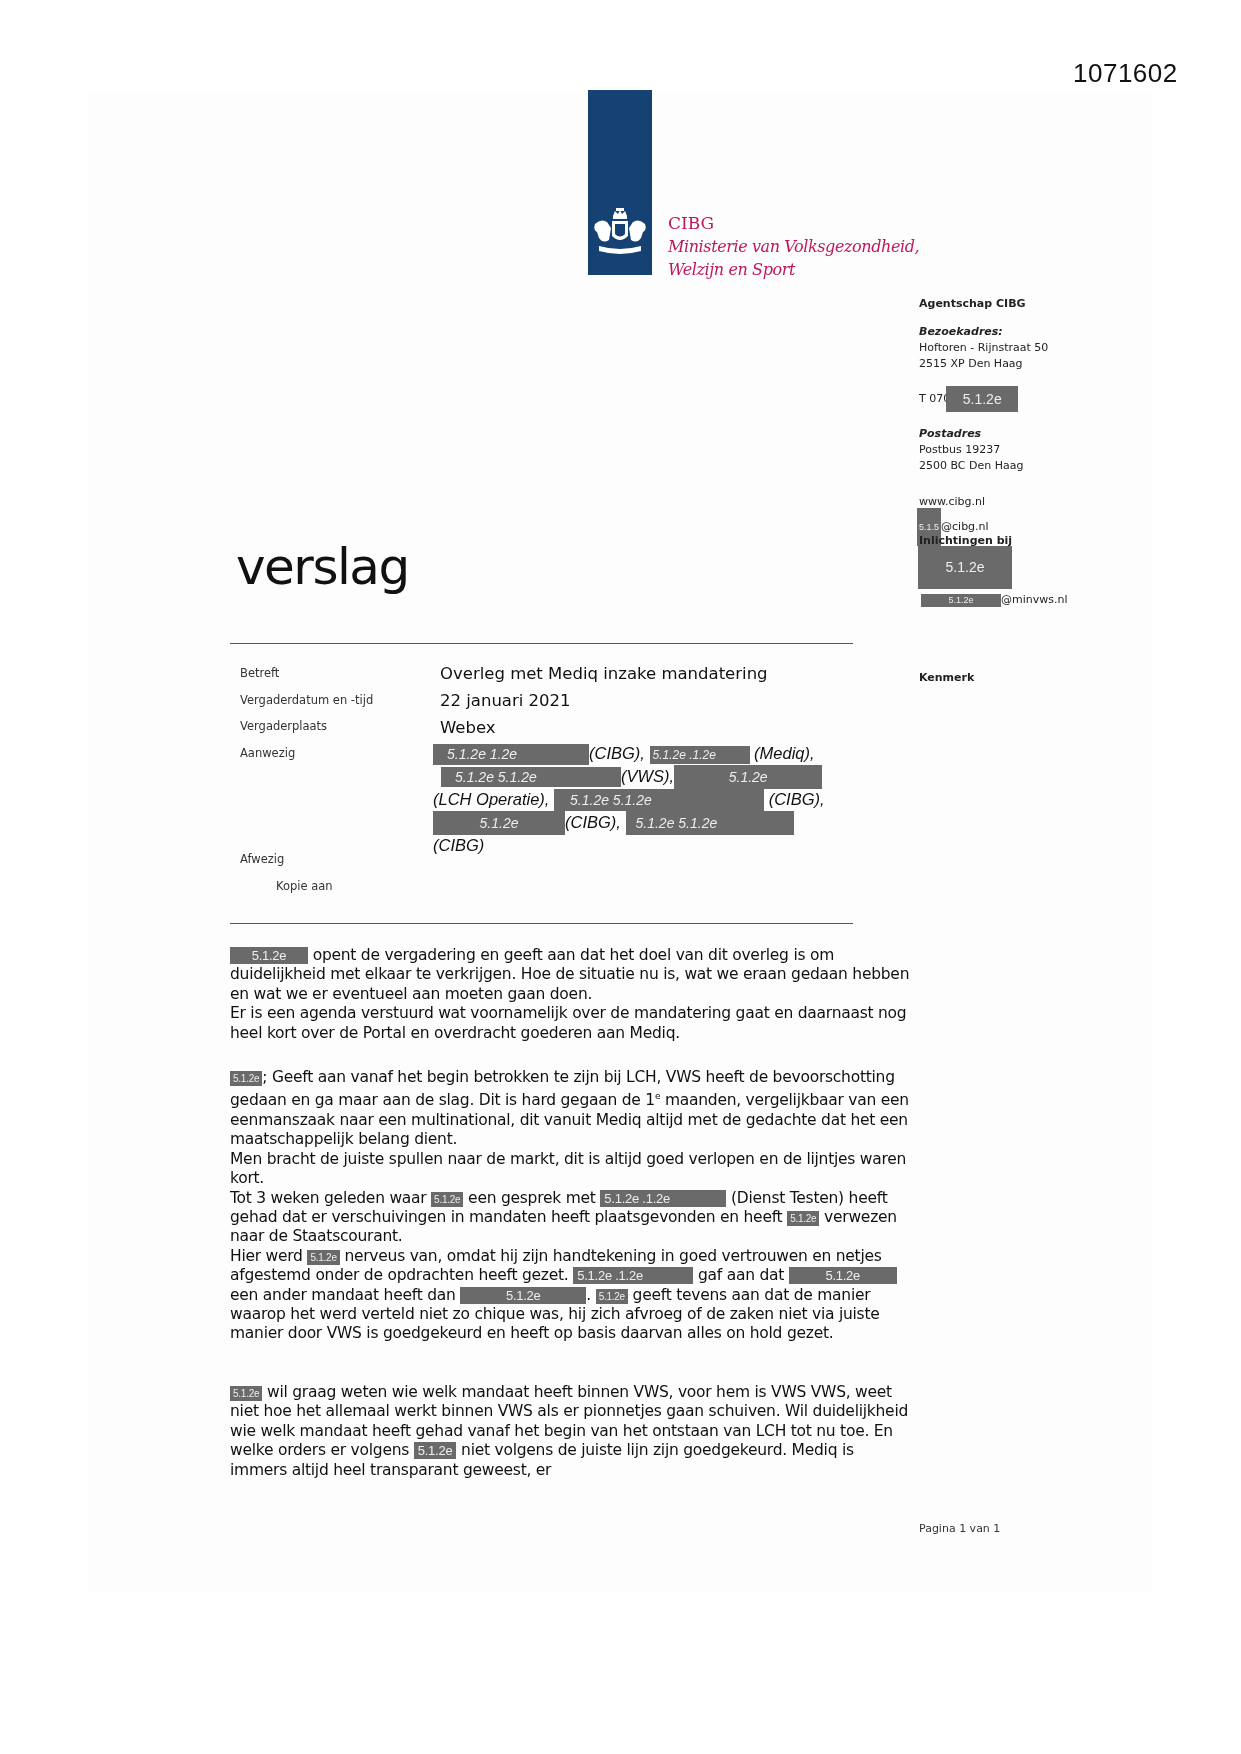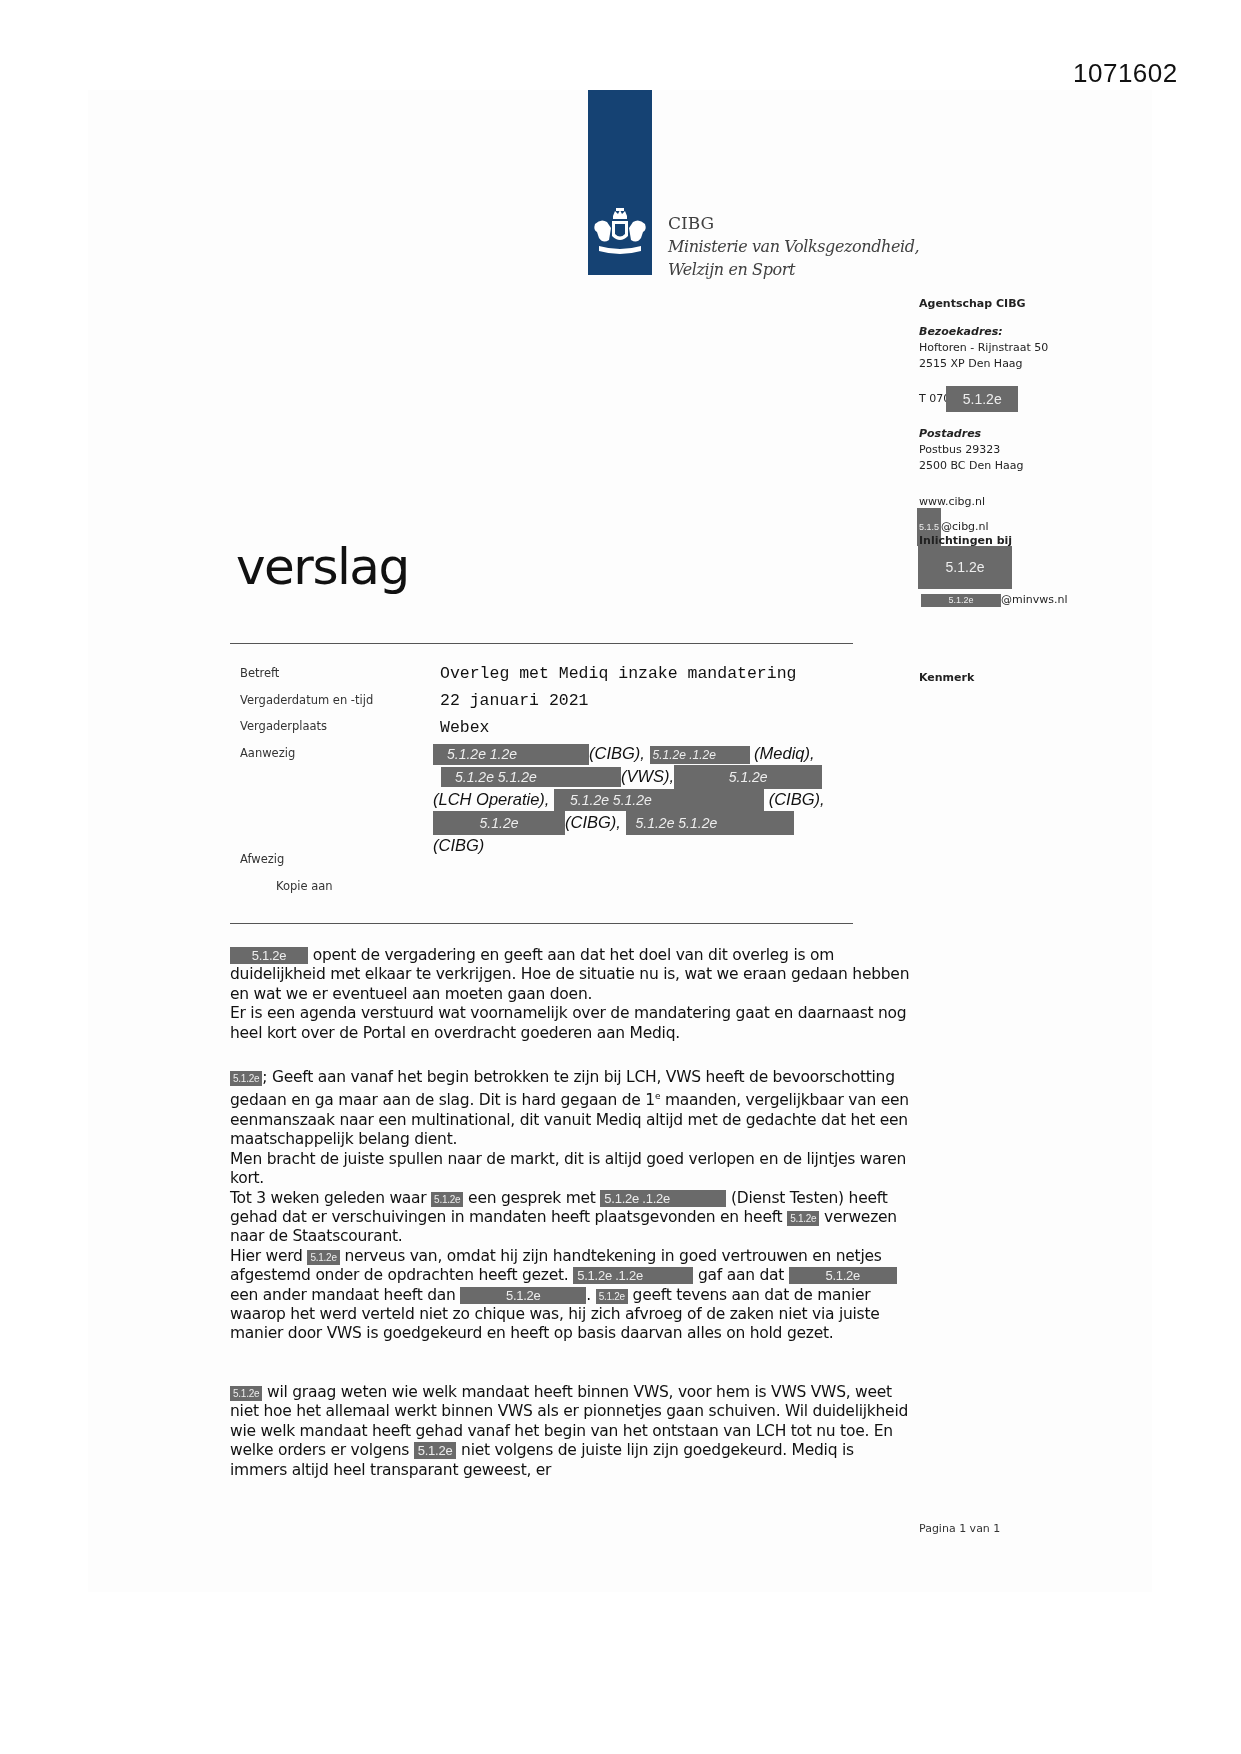--- a/index.html
+++ b/index.html
@@ -1,31 +1,31 @@
 <!DOCTYPE html>
 <html><head>
 <meta charset="utf-8">
 <style>
   html, body { margin:0; padding:0; background:#ffffff; }
   body { width:1241px; height:1754px; position:relative; overflow:hidden; font-family:"DejaVu Sans", sans-serif; color:#111; }
   .docnum { position:absolute; left:1073px; top:58px; font-family:"Liberation Sans", sans-serif; font-size:26px; color:#111; letter-spacing:0.5px; }
   .page { position:absolute; left:88px; top:90px; width:1064px; height:1502px; background:#fdfdfd; }
   .logo-bar { position:absolute; left:588px; top:90px; width:64px; height:185px; background:#154273; }
   .crest { position:absolute; left:591px; top:206px; width:58px; height:54px; }
-  .logo-text { position:absolute; left:668px; top:212px; font-family:"DejaVu Serif", serif; color:#404040; line-height:23px; }
+  .logo-text { position:absolute; left:668px; top:212px; font-family:"DejaVu Serif", serif; color:#be185d; line-height:23px; }
   .logo-text .org { font-size:17px; }
   .logo-text .ministry { font-size:16px; font-style:italic; letter-spacing:-0.4px; }
   .side { position:absolute; left:919px; font-family:"DejaVu Sans", sans-serif; font-size:11px; color:#222; line-height:16px; }
   .side b { font-weight:bold; }
   .side i { font-weight:bold; font-style:italic; }
   .redact { background:#6a6a6a; color:#eeeeee; font-family:"Liberation Sans", sans-serif; display:inline-block; text-align:center; vertical-align:baseline; }
   .title { position:absolute; left:236px; top:538px; font-family:"DejaVu Sans", sans-serif; font-size:50px; letter-spacing:-1.5px; color:#111; }
   .rule { position:absolute; left:230px; width:623px; height:1px; background:#555; }
   .meta-label { position:absolute; left:240px; font-size:11.5px; color:#333; }
-  .meta-val { position:absolute; left:440px; font-size:16.5px; color:#111;font-family:Liberation Mono, monospace; }
+  .meta-val { position:absolute; left:440px; font-size:16.5px; color:#111; }
   .aanwezig { position:absolute; left:433px; top:743px; width:420px; font-family:"Liberation Sans", sans-serif; font-size:16.5px; line-height:21.5px; color:#111;font-style:italic; }
   .body-text { position:absolute; left:230px; width:680px; font-family:"DejaVu Sans", sans-serif; font-size:15.5px; line-height:19.4px; color:#111; letter-spacing:-0.25px; }
   .body-text p { margin:0; }
   .r-sm { font-size:10px; padding:0 3px; line-height:15px; }
   .r-md { font-size:13px; padding:0 4px; line-height:17px; }
   .footer { position:absolute; left:919px; top:1522px; font-size:11px; color:#333; }
 </style>
 </head>
 <body>
 
@@ -57,21 +57,21 @@
 <div class="side" style="top:324px;">
   <i>Bezoekadres:</i><br>
   <span>Hoftoren - Rijnstraat 50</span><br>
   <span>2515 XP  Den Haag</span>
 </div>
 <div class="side" style="top:386px;">
   <span>T  070</span><span class="redact" style="width:72px;height:26px;line-height:26px;font-size:14px;vertical-align:middle;margin-left:-4px;">5.1.2e</span>
 </div>
 <div class="side" style="top:426px;">
   <i>Postadres</i><br>
-  <span>Postbus 29323</span><br>
+  <span>Postbus 19237</span><br>
   <span>2500 BC  Den Haag</span>
 </div>
 <div class="side" style="top:494px;">www.cibg.nl</div>
 <div class="side" style="top:508px;left:917px;">
   <span class="redact" style="font-size:9px;padding:12px 2px;line-height:14px;">5.1.5</span><span>@cibg.nl</span>
 </div>
 <div class="side" style="top:533px;"><b>Inlichtingen bij</b></div>
 <div class="side" style="top:546px;left:918px;">
   <span class="redact" style="width:94px;height:43px;line-height:43px;font-size:14px;">5.1.2e</span>
 </div>

